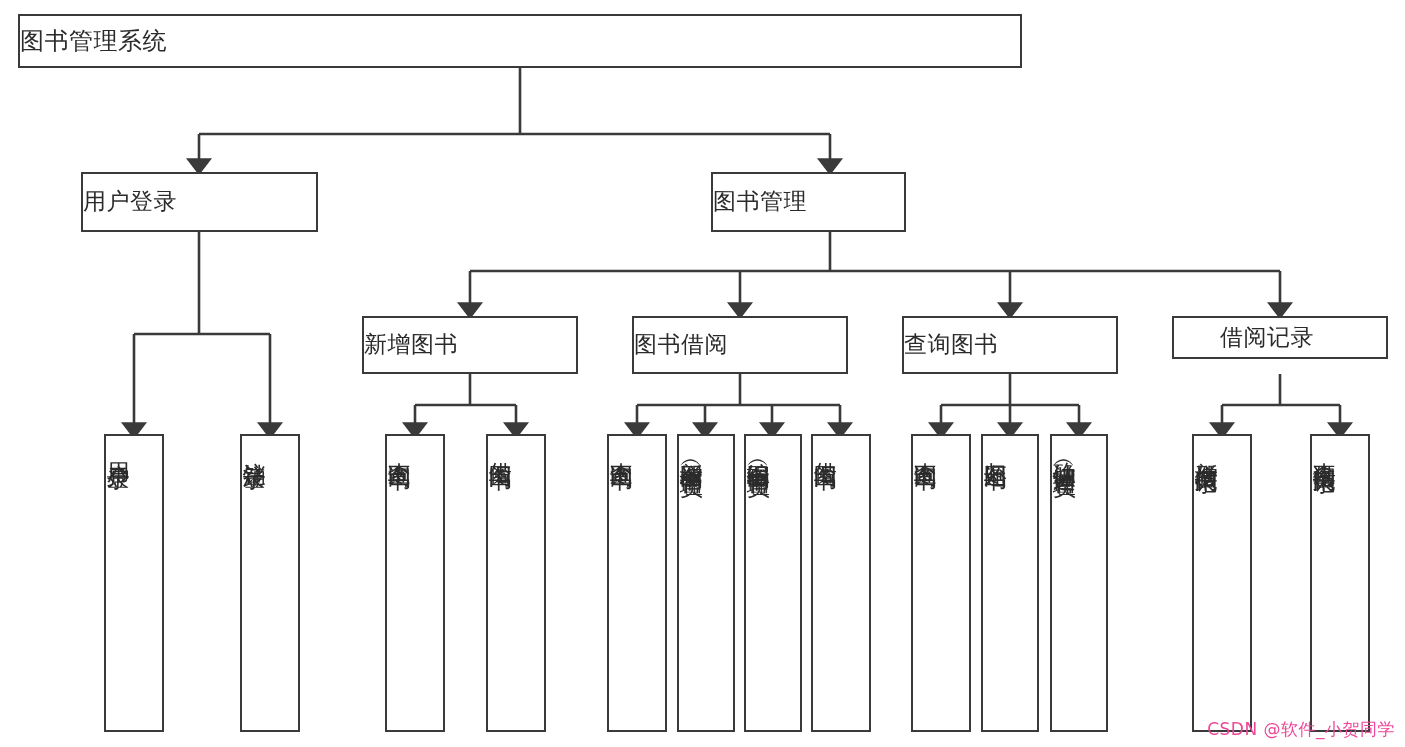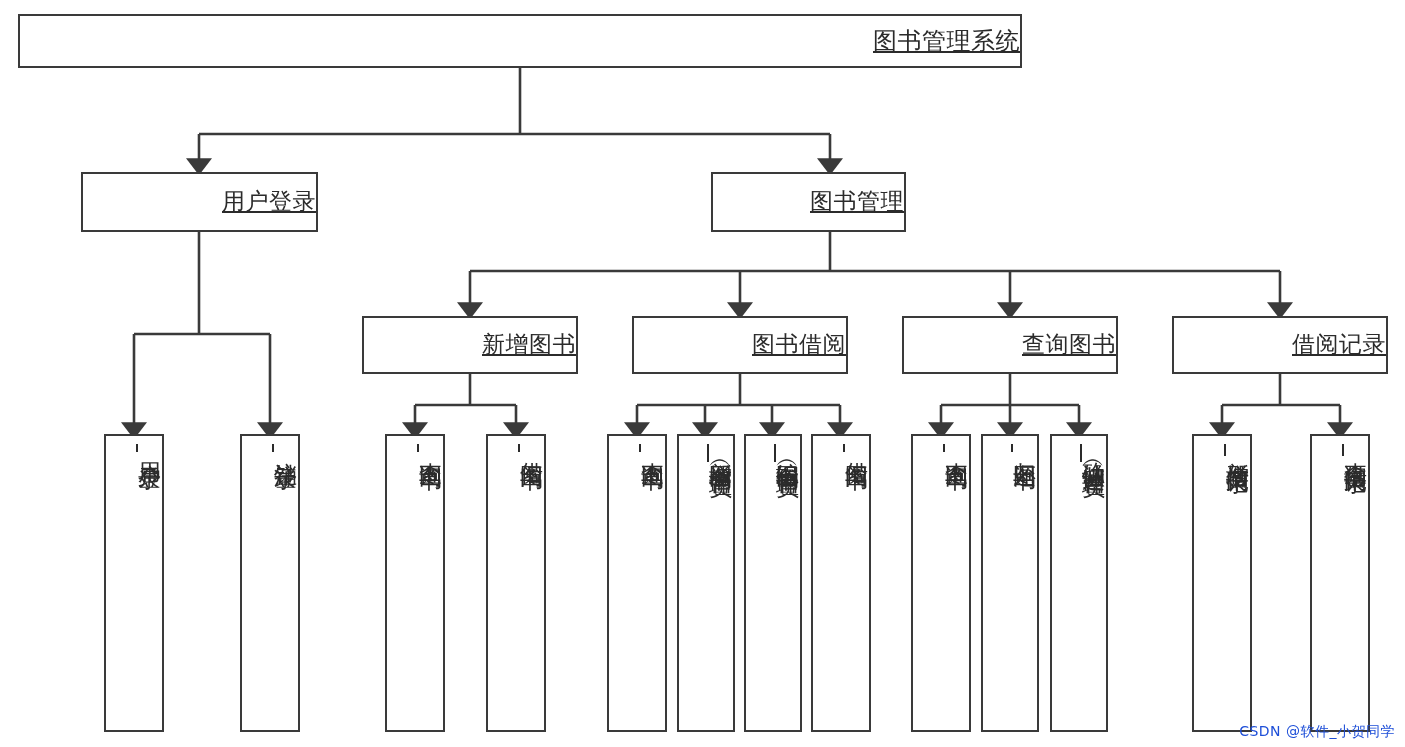--- a/index.html
+++ b/index.html
@@ -26,23 +26,22 @@
     height: 747px;
     pointer-events: none;
   }
   .node {
     position: absolute;
     box-sizing: border-box;
     background: #ffffff;
     border: 2.5px solid #3a3a3a;
     display: flex;
     align-items: center;
-    justify-content: flex-end;
+    justify-content: flex-start;
     color: #2b2b2b;
-    text-decoration: underline;
   }
   .node .lbl {
     display: block;
     text-align: center;
     line-height: 1.18;
     letter-spacing: 0.5px;
   }
   .node.horiz .lbl {
     font-size: 23px;
   }
@@ -62,22 +61,22 @@
     white-space: normal;
     max-height: 272px;
   }
   .node.vert.tall .lbl {
     max-height: 290px;
   }
   .watermark {
     position: absolute;
     right: 10px;
     bottom: 6px;
-    font-size: 14px;
-    color: #1d4ed8;
+    font-size: 17px;
+    color: #ec4899;
     letter-spacing: 0.5px;
     white-space: nowrap;
     font-family: "DejaVu Sans", "Liberation Sans", sans-serif;
     margin-top: 8px;
   }
 </style>
 </head>
 <body>
 
 <div id="canvas">
@@ -139,27 +138,27 @@
   <div class="node horiz" style="left:81px; top:172px; width:237px; height:60px;">
     <span class="lbl">用户登录</span>
   </div>
   <div class="node horiz" style="left:711px; top:172px; width:195px; height:60px;">
     <span class="lbl">图书管理</span>
   </div>
 
   <div class="node horiz" style="left:362px; top:316px; width:216px; height:58px;">
     <span class="lbl">新增图书</span>
   </div>
-  <div class="node horiz" style="left:632px; top:316px; width:216px; height:58px;padding-left:21px;">
+  <div class="node horiz" style="left:632px; top:316px; width:216px; height:58px;">
     <span class="lbl">图书借阅</span>
   </div>
   <div class="node horiz" style="left:902px; top:316px; width:216px; height:58px;">
     <span class="lbl">查询图书</span>
   </div>
-  <div class="node horiz" style="left:1172px; top:316px; width:216px; height:58px;">
+  <div class="node horiz" style="left:1172px; top:316px; width:216px; height:43px;padding-left:46px;">
     <span class="lbl">借阅记录</span>
   </div>
 
   <div class="node vert" style="left:104px; top:434px; width:60px; height:298px;">
     <span class="lbl">用户登录</span>
   </div>
   <div class="node vert" style="left:240px; top:434px; width:60px; height:298px;">
     <span class="lbl">注销登录</span>
   </div>
 

